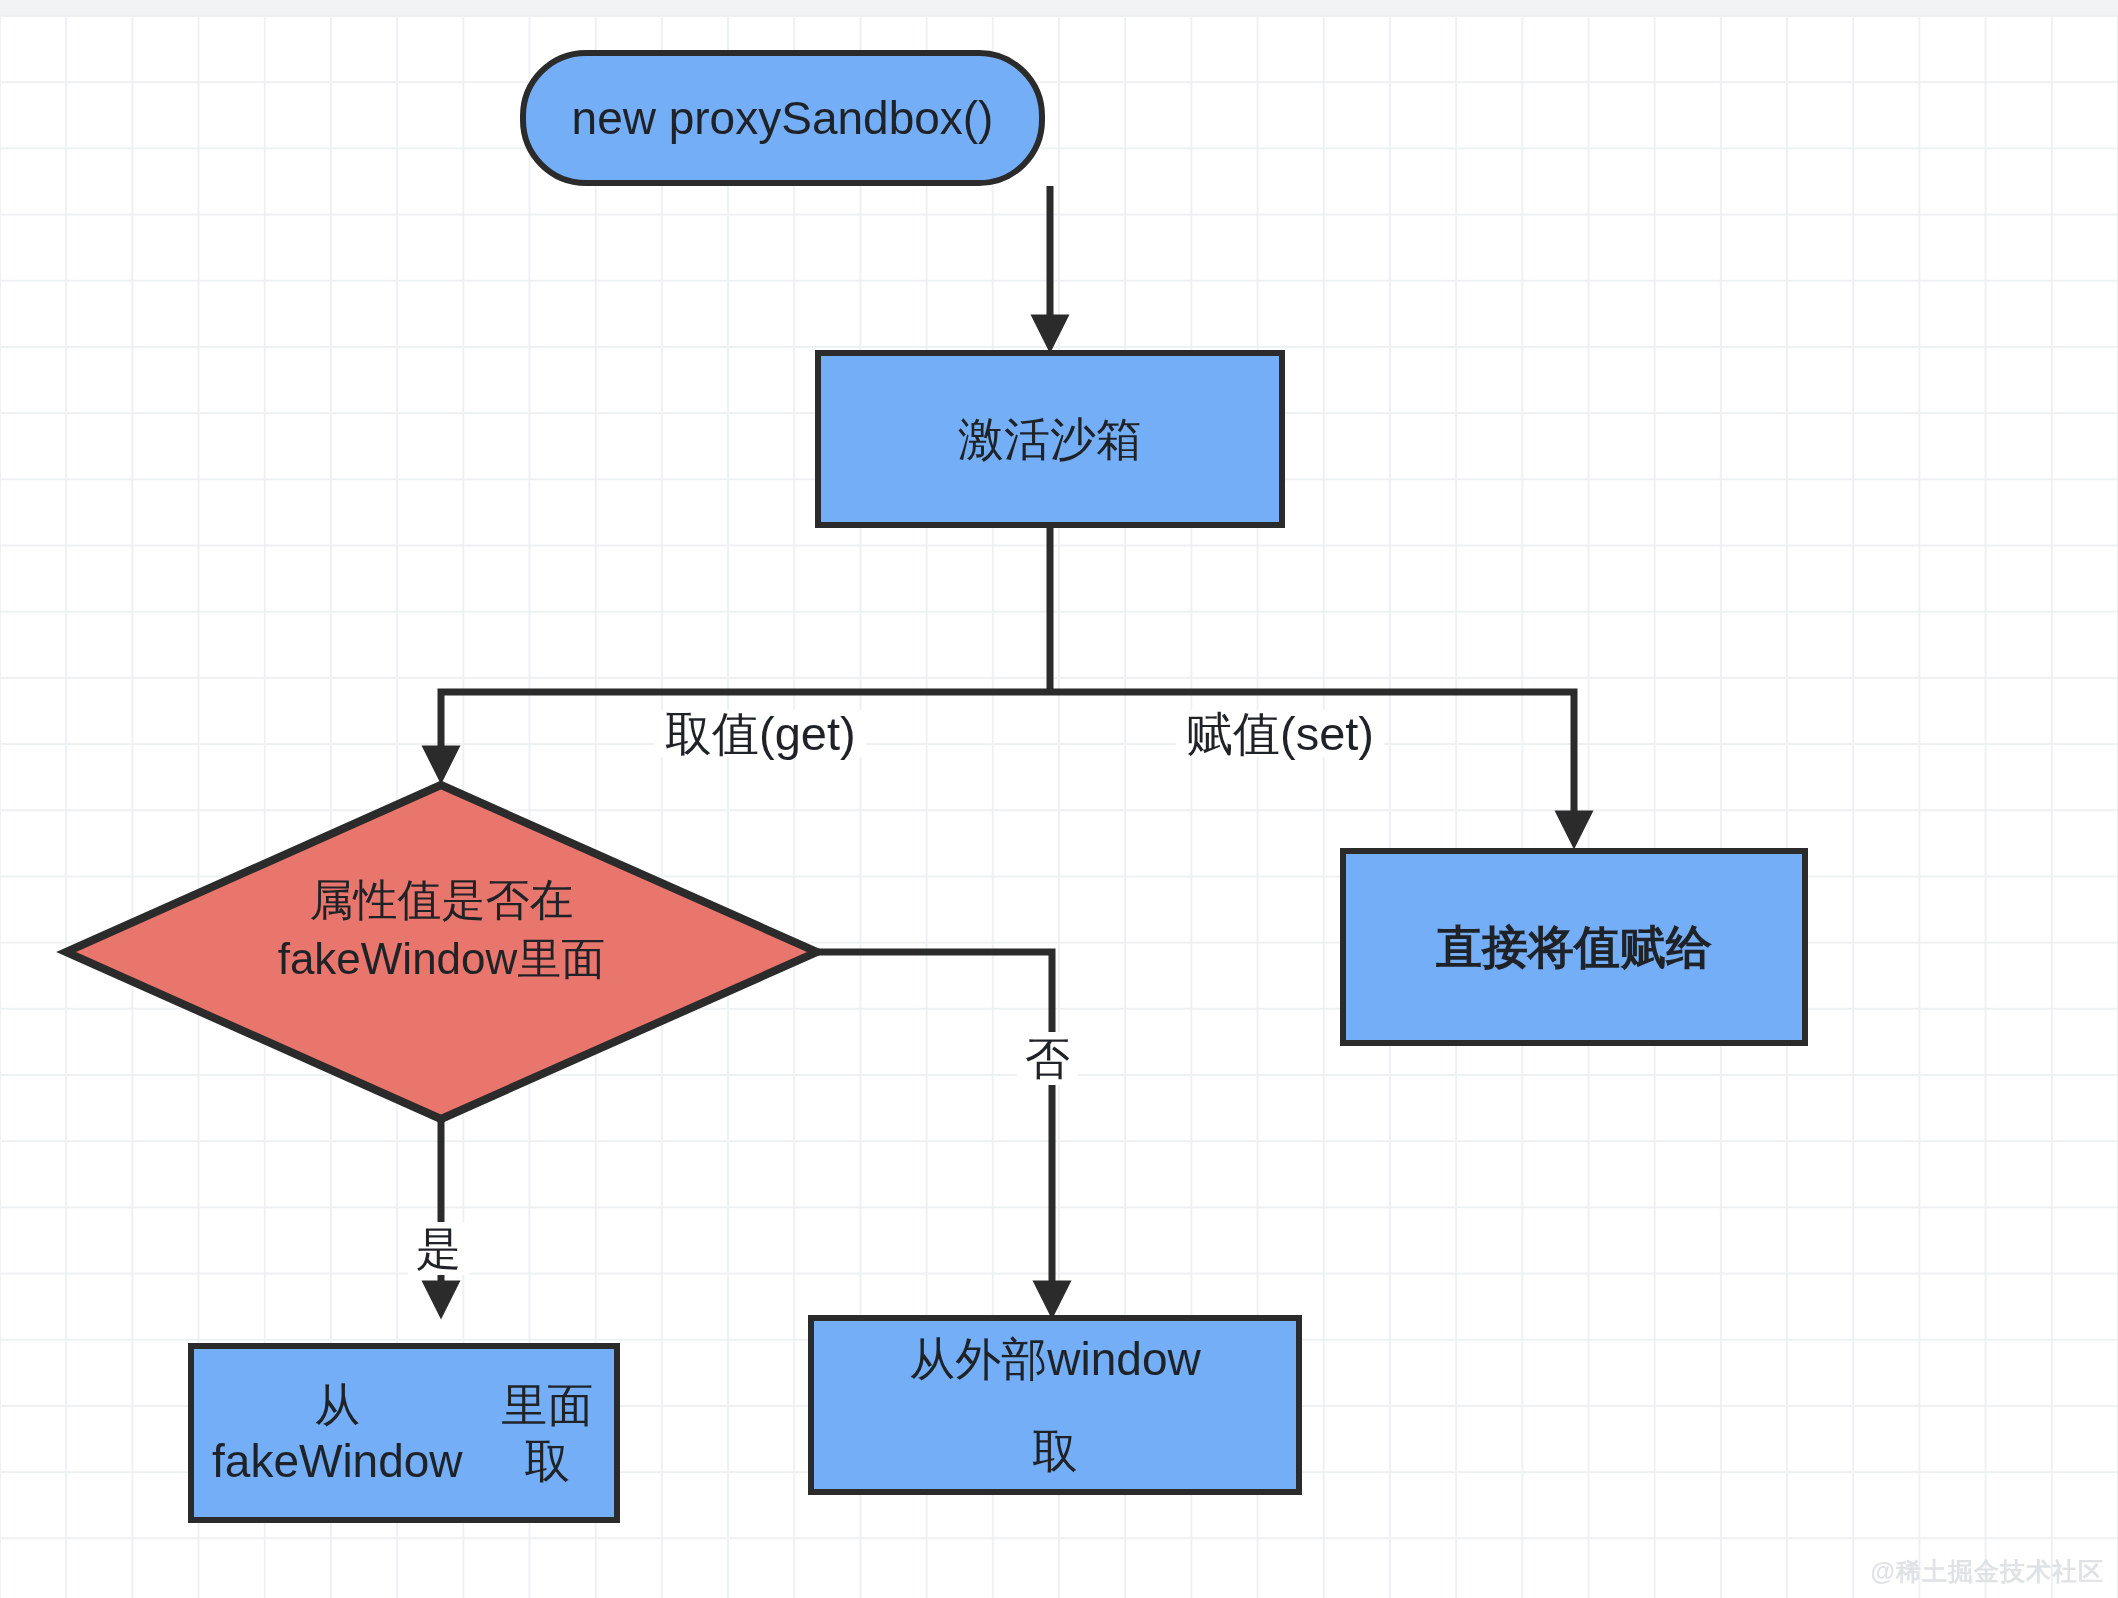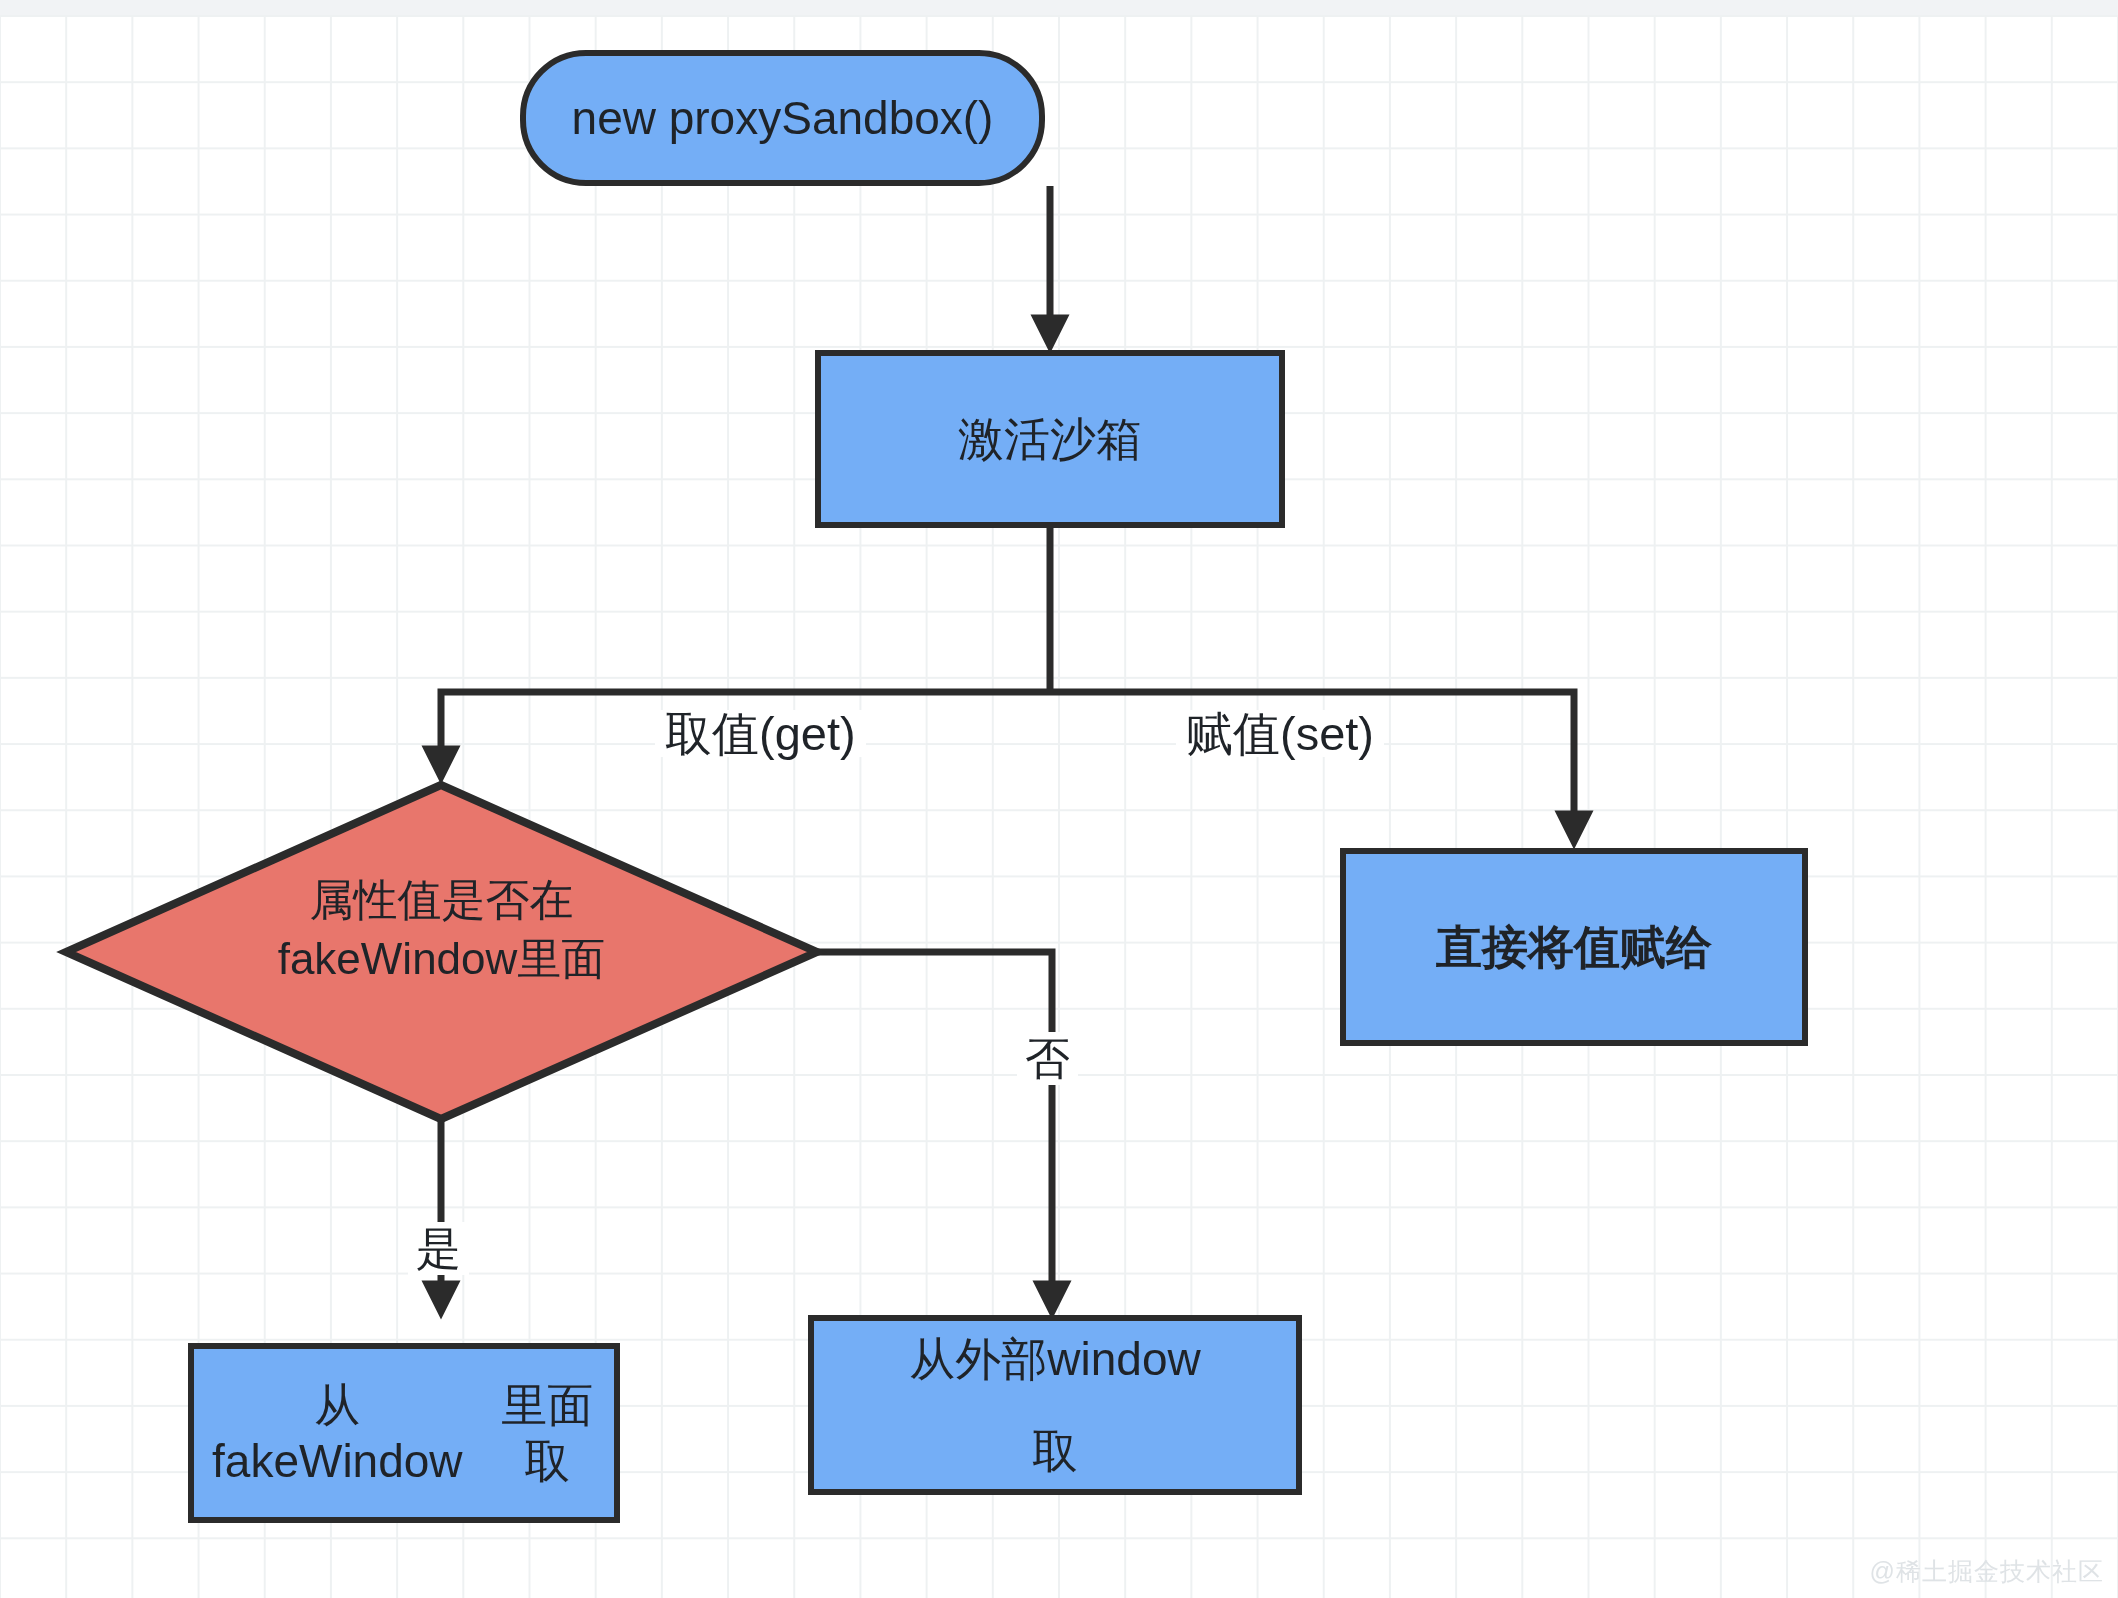--- a/index.html
+++ b/index.html
@@ -144,15 +144,15 @@
   </div>
 
   <div class="edge-label" style="left:655px; top:663px; font-size:47px; padding:0 10px;">取值(get)</div>
 
   <div class="edge-label" style="left:1176px; top:663px; font-size:47px; padding:0 10px;">赋值(set)</div>
 
   <div class="edge-label" style="left:408px; top:1175px; font-size:45px; padding:4px 8px;">是</div>
 
   <div class="edge-label" style="left:1017px; top:985px; font-size:45px; padding:4px 8px;">否</div>
 
-  <div id="watermark" style="right:14px; bottom:10px; font-size:25px;">@稀土掘金技术社区</div>
+  <div id="watermark" style="right:14px; bottom:10px; font-size:25px;font-weight:bold;">@稀土掘金技术社区</div>
 
 </div>
 
 </body></html>

